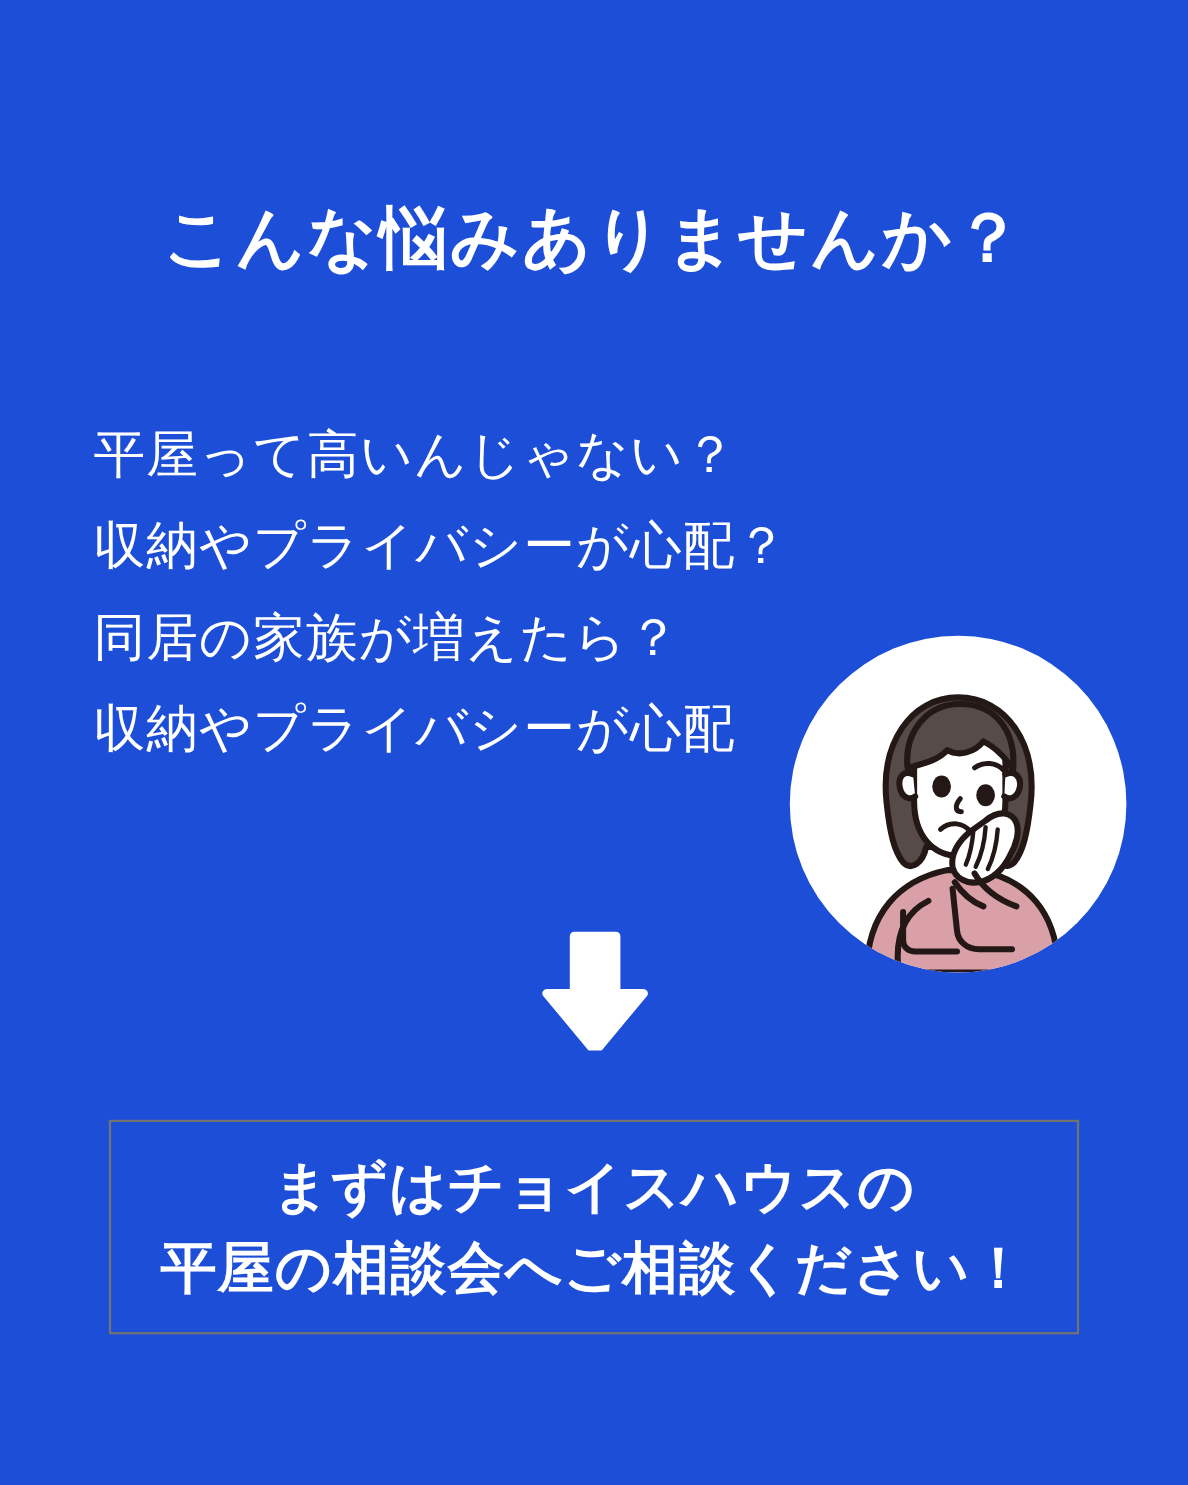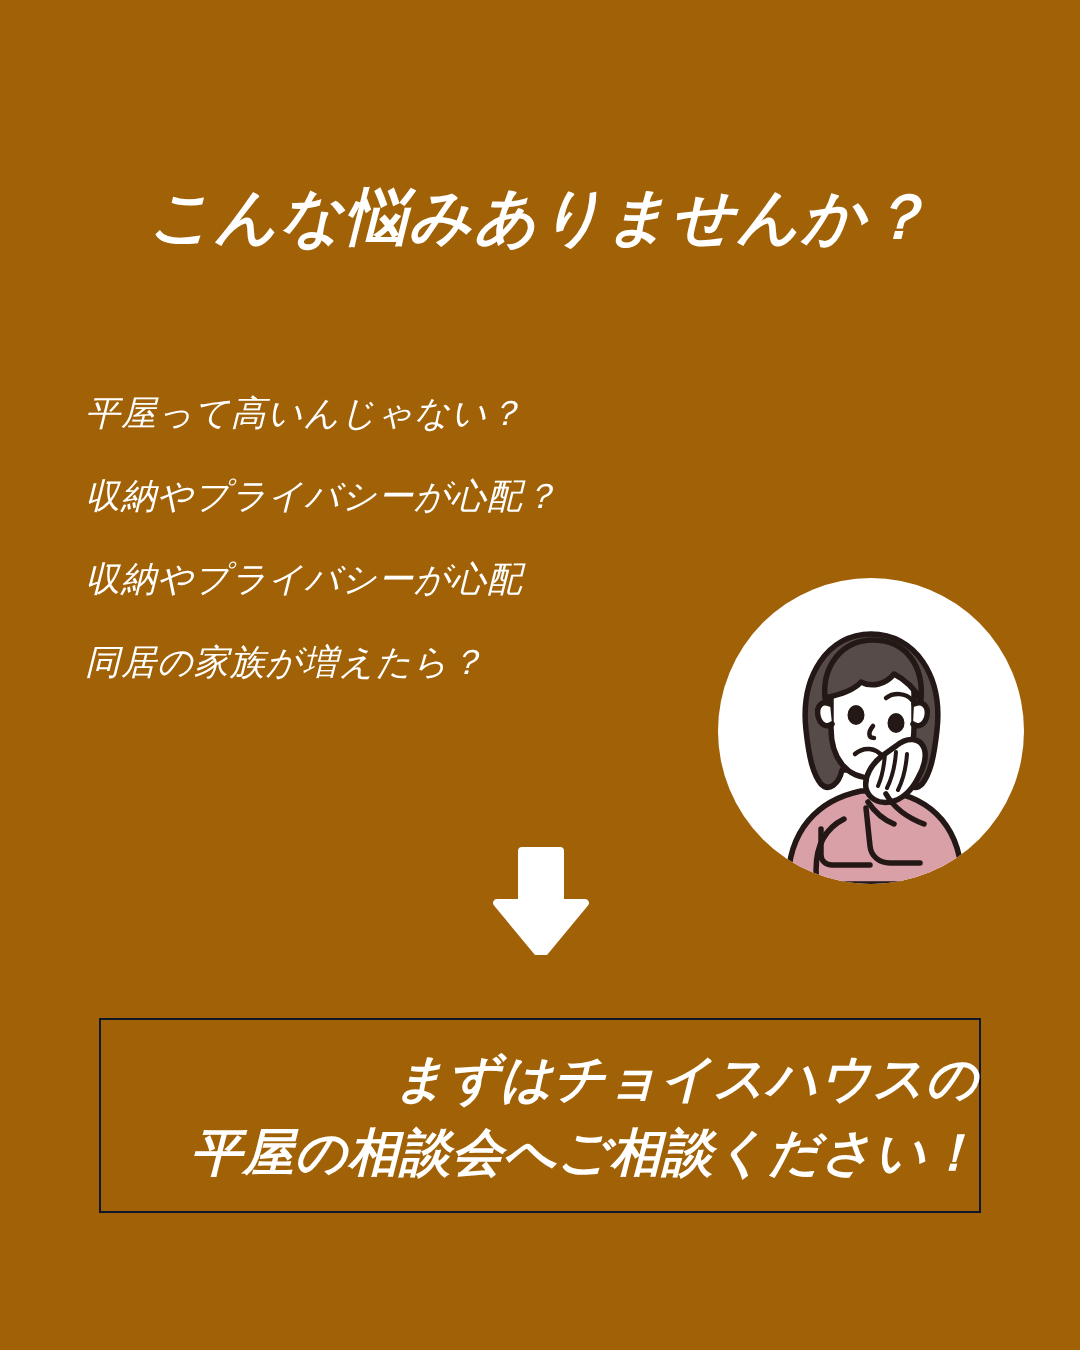--- a/index.html
+++ b/index.html
@@ -13,22 +13,21 @@
     background: #05498c;
     font-family: "Liberation Sans", "DejaVu Sans", sans-serif;
     overflow: hidden;
     position: relative;
     -webkit-font-smoothing: antialiased;
   }
 
   .poster {
     position: absolute;
     inset: 0;
-    background: #a16207;
-    font-style: italic;
+    background: #1d4ed8;
   }
 
   
   .headline {
     position: absolute;
     left: 0;
     top: 186px;
     width: 1080px;
     text-align: center;
     color: #ffffff;
@@ -44,21 +43,21 @@
     position: absolute;
     left: 85px;
     top: 371px;
     width: 700px;
     margin: 0;
     padding: 0;
     list-style: none;
   }
   .worry-item {
     color: #ffffff;
-    font-size: 35px;
+    font-size: 47px;
     font-weight: 400;
     line-height: 83px;
     letter-spacing: 1px;
     white-space: nowrap;
   }
 
   
   .illustration {
     position: absolute;
     left: 718px;
@@ -90,24 +89,24 @@
   }
 
   
   .cta-box {
     position: absolute;
     left: 99px;
     top: 1018px;
     width: 882px;
     height: 195px;
     box-sizing: border-box;
-    border: 2px solid #0f172a;
+    border: 2px solid #737373;
     display: flex;
     flex-direction: column;
-    align-items: flex-end;
+    align-items: center;
     justify-content: center;
   }
   .cta-line {
     color: #ffffff;
     font-size: 51px;
     font-weight: 700;
     line-height: 74px;
     letter-spacing: 1px;
     white-space: nowrap;
     text-align: center;
@@ -116,22 +115,22 @@
 </head>
 <body>
 
 <div class="poster">
 
   <div class="headline">こんな悩みありませんか？</div>
 
   <ul class="worry-list">
     <li class="worry-item">平屋って高いんじゃない？</li>
     <li class="worry-item">収納やプライバシーが心配？</li>
+    <li class="worry-item">同居の家族が増えたら？</li>
     <li class="worry-item">収納やプライバシーが心配</li>
-    <li class="worry-item">同居の家族が増えたら？</li>
   </ul>
 
   <div class="illustration">
     <svg viewBox="0 0 306 306" xmlns="http://www.w3.org/2000/svg">
       <g stroke="#231815" stroke-width="5.5" stroke-linecap="round" stroke-linejoin="round" fill="none">
 
         <path d="M70 306 C70 252 100 222 143 213
                  L168 213
                  C216 220 244 252 244 306 Z" fill="#d9a0a8" stroke="#231815"></path>
 

